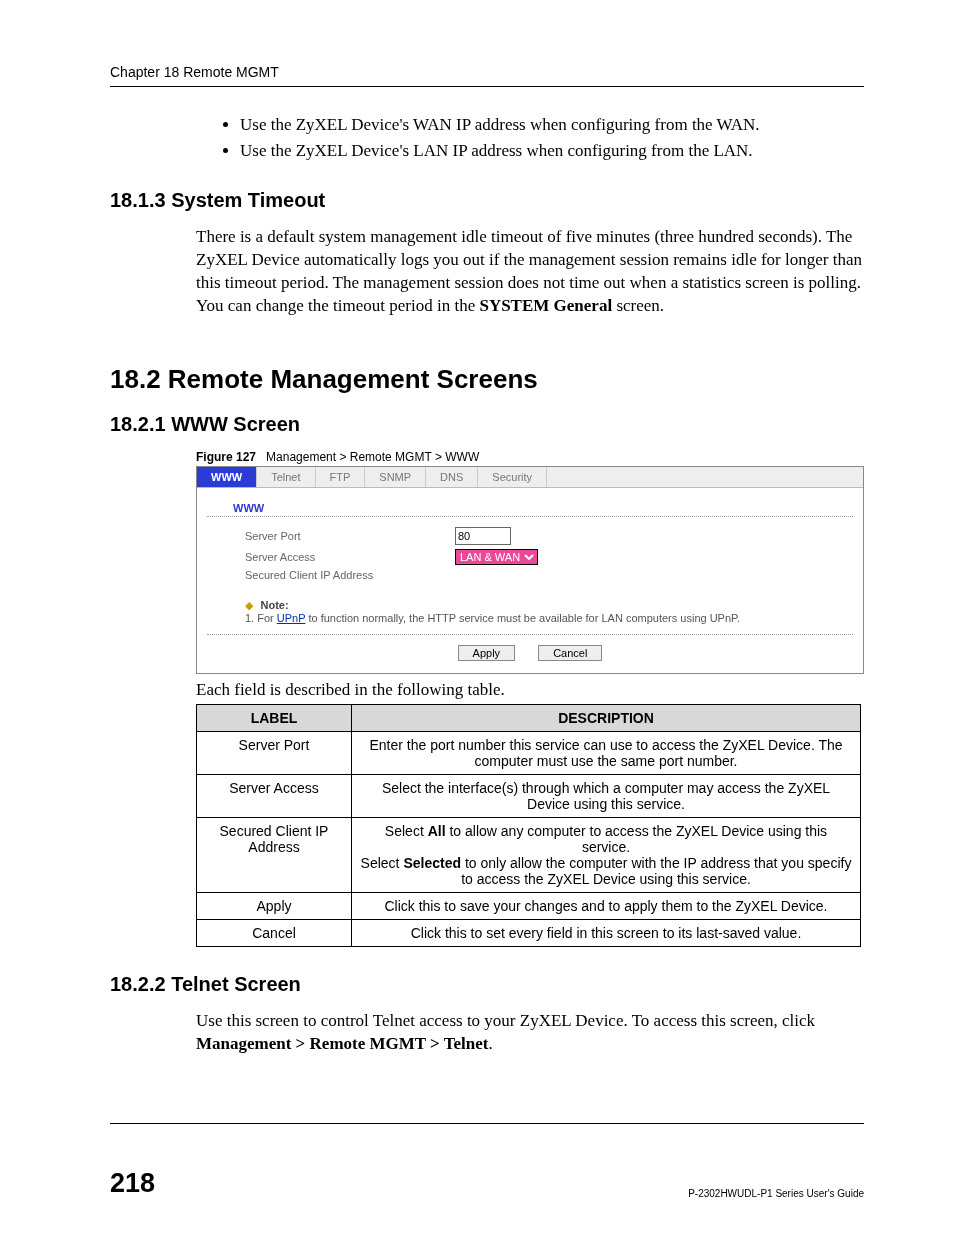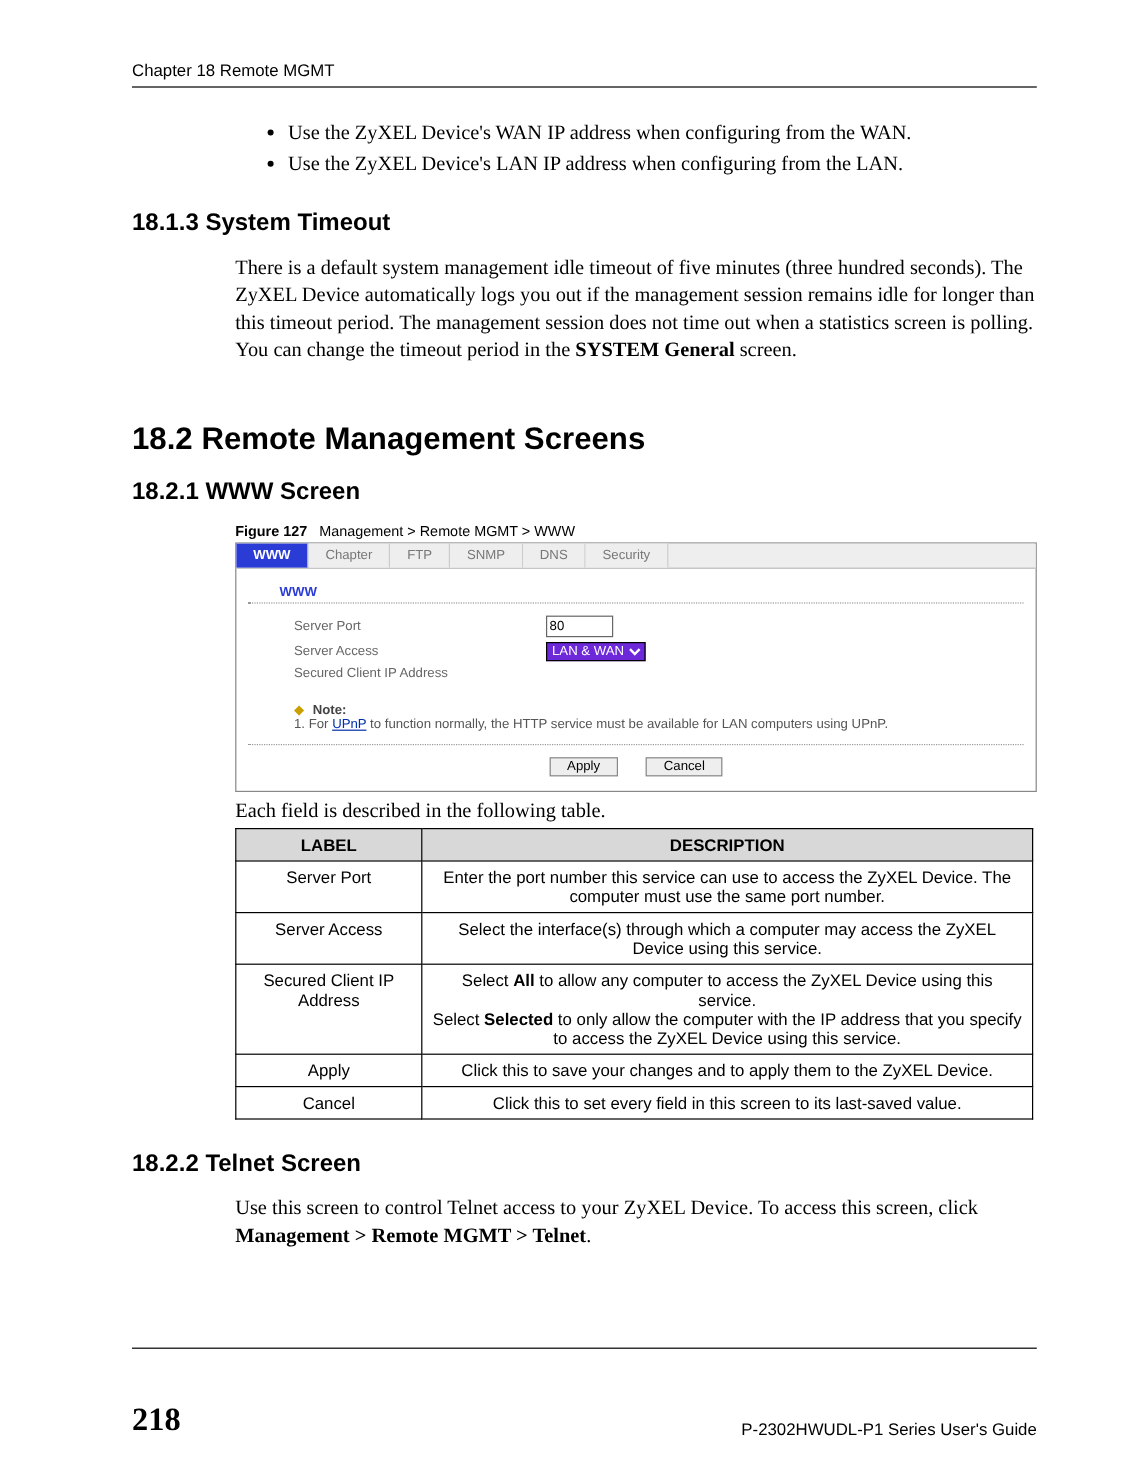--- a/index.html
+++ b/index.html
@@ -6,21 +6,21 @@
     margin: 0;
     padding: 0;
     background: #fff;
     font-family: "Times New Roman", Times, serif;
     color: #000;
   }
   .page {
     width: 954px;
     height: 1235px;
     box-sizing: border-box;
-    padding: 50px 90px 40px 110px;
+    padding: 64px 90px 40px 110px;
     position: relative;
   }
   .running-head {
     font-family: Arial, Helvetica, sans-serif;
     font-size: 14px;
     color: #000;
     border-bottom: 1.5px solid #000;
     padding-bottom: 6px;
     margin-bottom: 28px;
   }
@@ -102,21 +102,21 @@
   .form-row input.txt {
     font-family: Tahoma, Arial, sans-serif;
     font-size: 11px;
     height: 16px;
     padding: 0 2px;
     border: 1px solid #666;
   }
   .form-row select.sel {
     font-family: Tahoma, Arial, sans-serif;
     font-size: 11px;
-    background: #6d28d9;
+    background: #ec4899;
     color: #fff;
     border: 1px solid #000;
   }
   .radio-grp label { margin-right: 16px; }
   .note {
     margin: 16px 28px 10px 48px;
     color: #555;
   }
   .note .note-head {
     font-weight: bold;
@@ -172,28 +172,28 @@
     bottom: 36px;
     left: 110px;
     right: 90px;
     border-top: 1.5px solid #000;
     padding-top: 4px;
     display: flex;
     justify-content: space-between;
     align-items: flex-end;
   }
   .footer .pn {
-    font-family: Liberation Serif, serif;
+    font-family: Liberation Sans, sans-serif;
     font-weight: bold;
     font-size: 27px;
     margin-top: 40px;
   }
   .footer .guide {
     font-family: Arial, Helvetica, sans-serif;
-    font-size: 14px;
+    font-size: 10px;
   }
   .after-fig {
     font-size: 17px;
     padding-left: 86px;
     margin: 6px 0 4px 0;
   }
 </style>
 </head>
 <body>
 
@@ -215,21 +215,21 @@
 
   <h3 class="sub">18.2.1  WWW Screen</h3>
 
   <div class="fig-caption">
     <b>Figure 127</b>&nbsp;&nbsp;&nbsp;<span>Management &gt; Remote MGMT &gt; WWW</span>
   </div>
 
   <div class="shot">
     <div class="tabs">
       <div class="tab active">WWW</div>
-      <div class="tab">Chapter</div>
+      <div class="tab">Telnet</div>
       <div class="tab">FTP</div>
       <div class="tab">SNMP</div>
       <div class="tab">DNS</div>
       <div class="tab">Security</div>
     </div>
     <div class="panel-title">WWW</div>
 
     <div class="form-row">
       <span class="lbl">Server Port</span>
       <input class="txt" style="width: 50px;" value="80">

